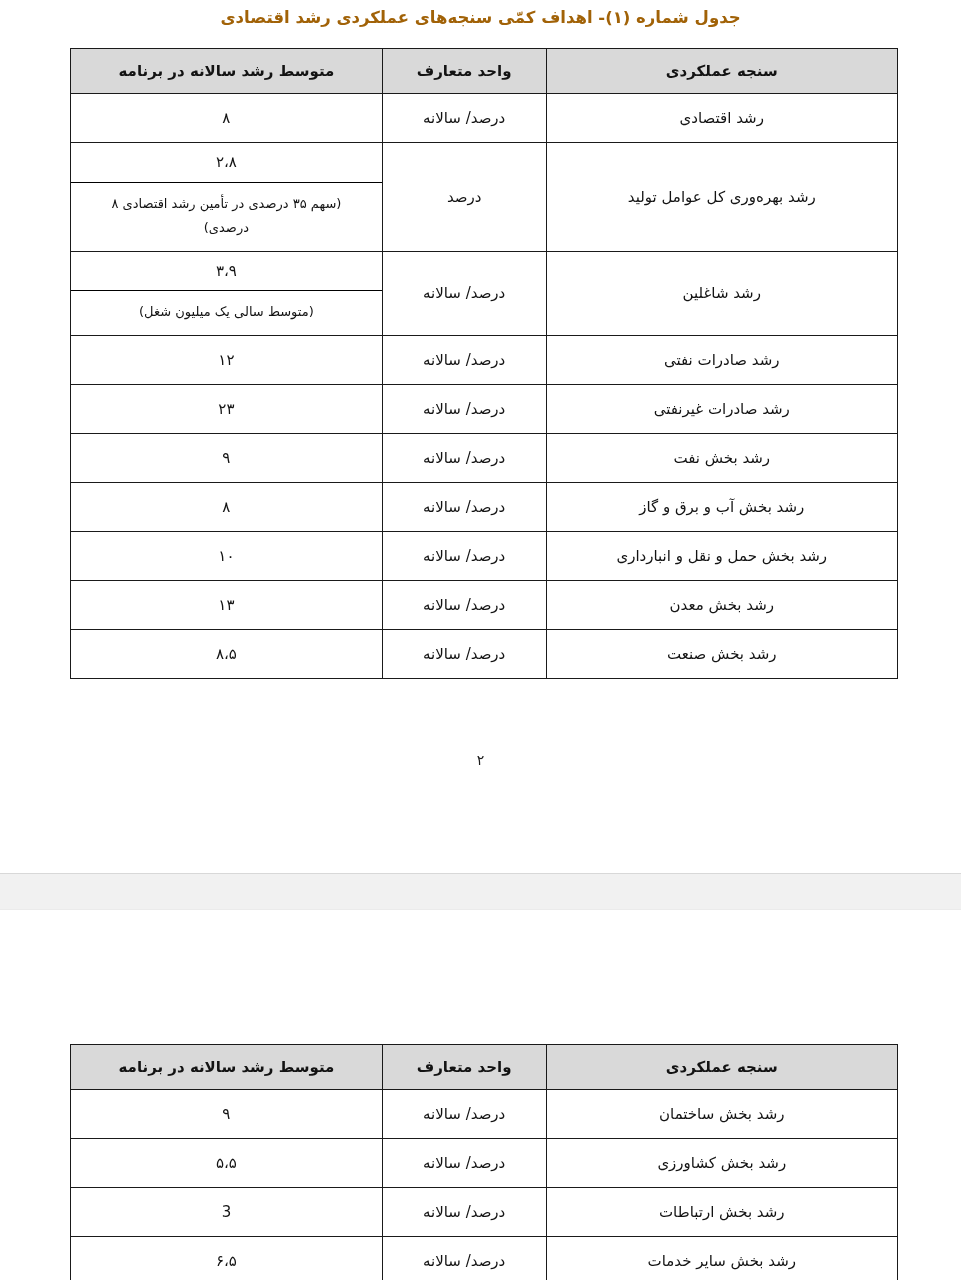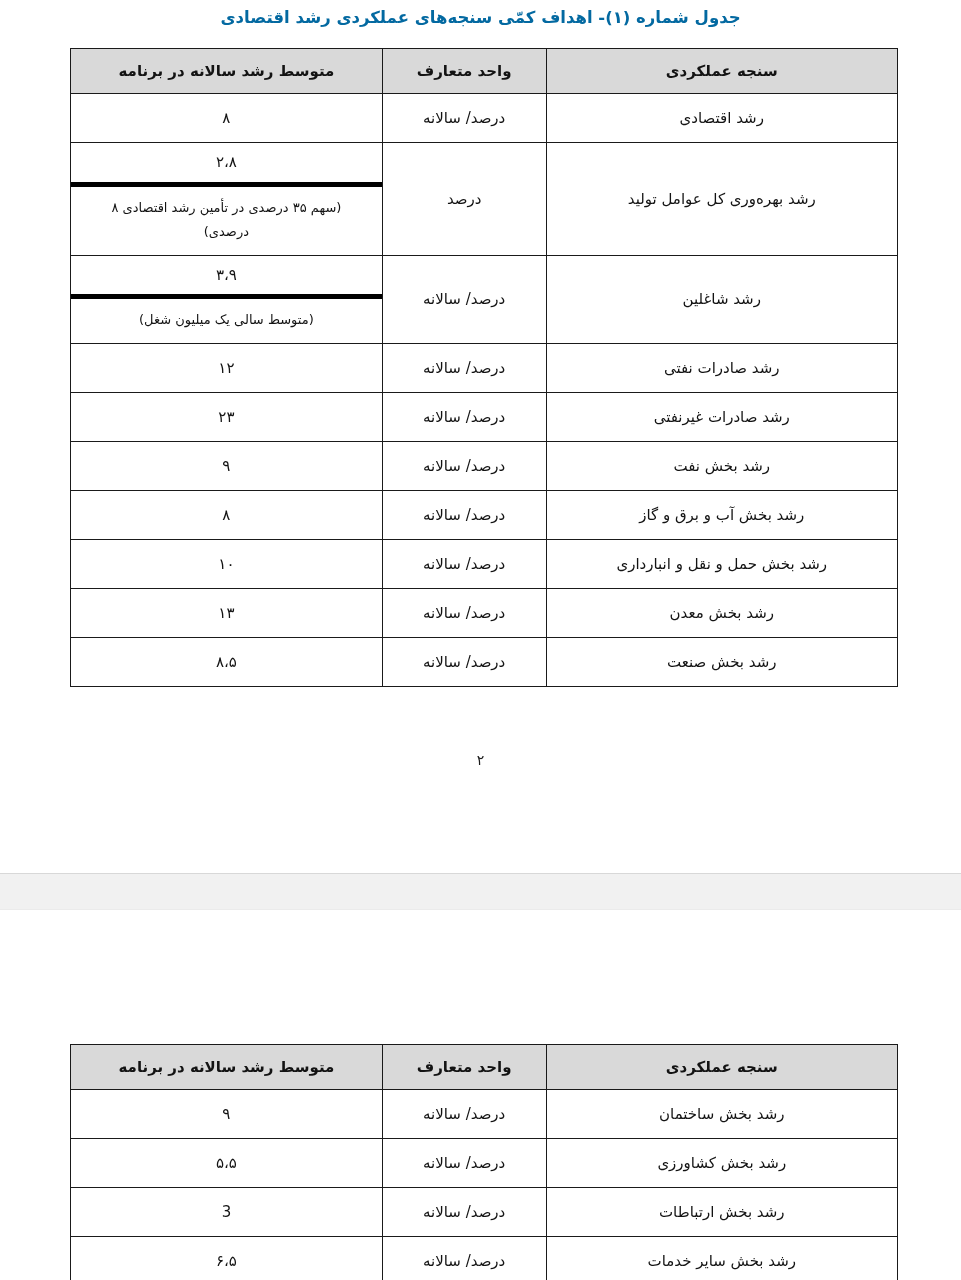--- a/index.html
+++ b/index.html
@@ -42,21 +42,21 @@
 
   .doc-title {
     position: absolute;
     top: 8px;
     left: 0;
     right: 0;
     text-align: center;
     font-size: 16.5px;
     font-weight: bold;
     letter-spacing: 0;
-    color: #0369a1;
+    color: #a16207;
   }
 
   .tbl-wrap-1 {
     position: absolute;
     top: 48px;
     right: 63px;
     width: 828px;
   }
   .tbl-wrap-2 {
     position: absolute;
@@ -98,21 +98,21 @@
   td.unit-cell   { font-size: 14.5px; margin-top: 24px; }
   td.value-cell  { font-size: 15px; }
 
   tr.row-simple td { height: 36px; }
 
   
   .value-stack { padding: 0 !important; }
   .value-stack .num {
     display: block;
     padding: 8px 6px;
-    border-bottom: 5px solid #000000;
+    border-bottom: 1px solid #000000;
     font-size: 15px;
   }
   .value-stack .note {
     display: block;
     padding: 9px 16px 11px 16px;
     font-size: 13px;
     line-height: 1.85;
     text-align: center;
   }
 

